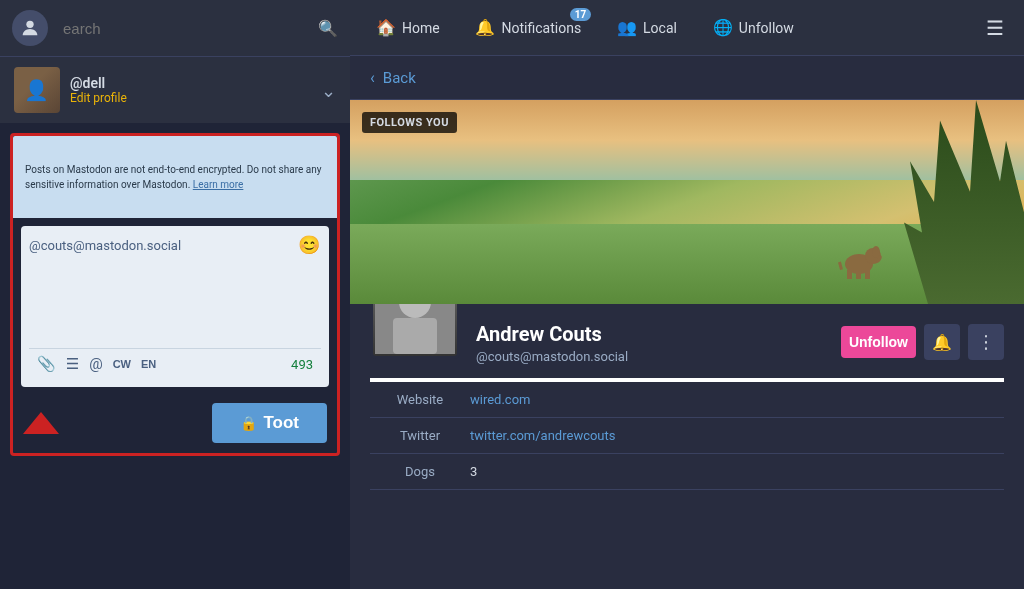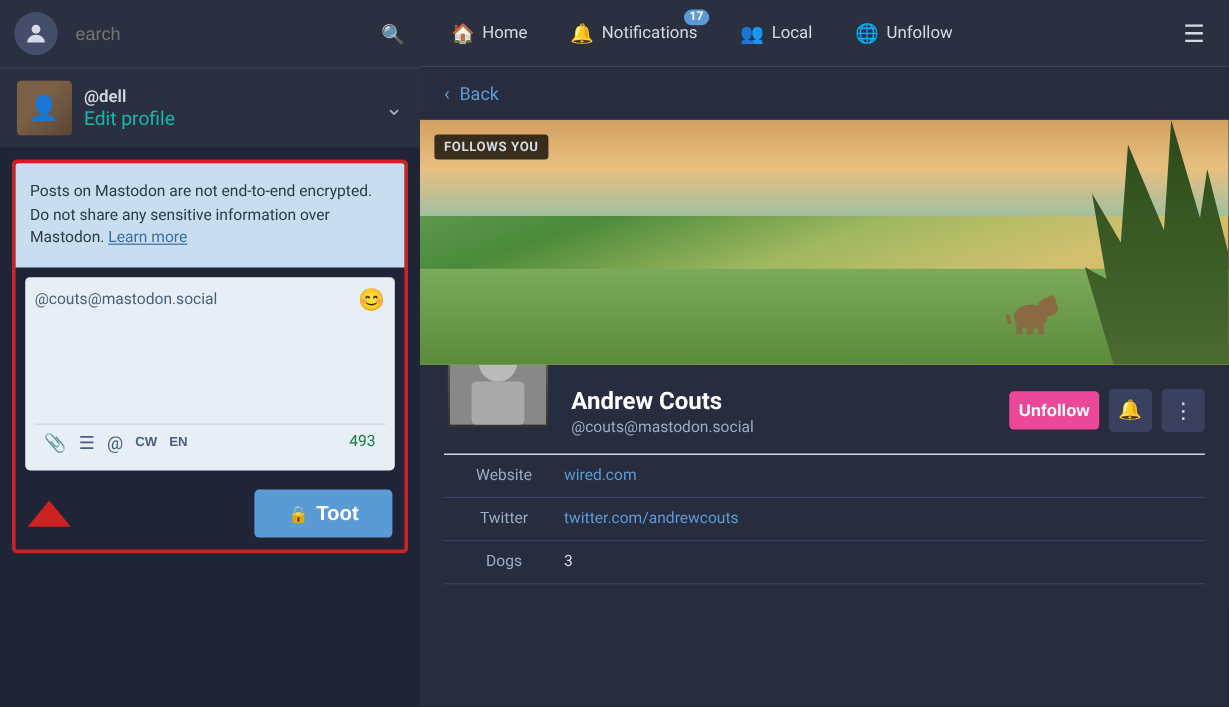--- a/index.html
+++ b/index.html
@@ -85,43 +85,43 @@
       font-size: 20px;
     }
 
     .user-info { flex: 1; }
     .user-handle {
       font-size: 14px;
       color: #d4dae3;
       font-weight: 600;
     }
     .edit-profile {
-      font-size: 16px;
-      color: #14b8a6;
+      font-size: 12px;
+      color: #eab308;
     }
 
     .chevron-down {
       color: #9aacc5;
       font-size: 18px;
     }
 
     
     .compose-area-wrapper {
       border: 3px solid #cc2222;
       margin: 10px;
       border-radius: 4px;
       background: #1f2437;
       padding: 0;
     }
 
     .warning-banner {
       background: #c8ddf0;
       color: #2a3a4a;
-      font-size: 13px;
-      padding: 14px 12px;
+      font-size: 10px;
+      padding: 26px 12px;
       line-height: 1.5;
       border-radius: 2px 2px 0 0;
     }
 
     .warning-banner a {
       color: #3a6ea5;
       text-decoration: underline;
     }
 
     .compose-box {
@@ -444,21 +444,21 @@
       display: flex;
       align-items: center;
       justify-content: center;
       cursor: pointer;
       color: #d4dae3;
       font-size: 18px;
     }
 
     .profile-fields {
       margin-top: 14px;
-      border-top: 1px solid #ffffff;
+      border-top: 4px solid #ffffff;
     }
 
     .profile-field-row {
       display: flex;
       align-items: center;
       border-bottom: 1px solid #3a4160;
       padding: 10px 0;
     }
 
     .field-label {

